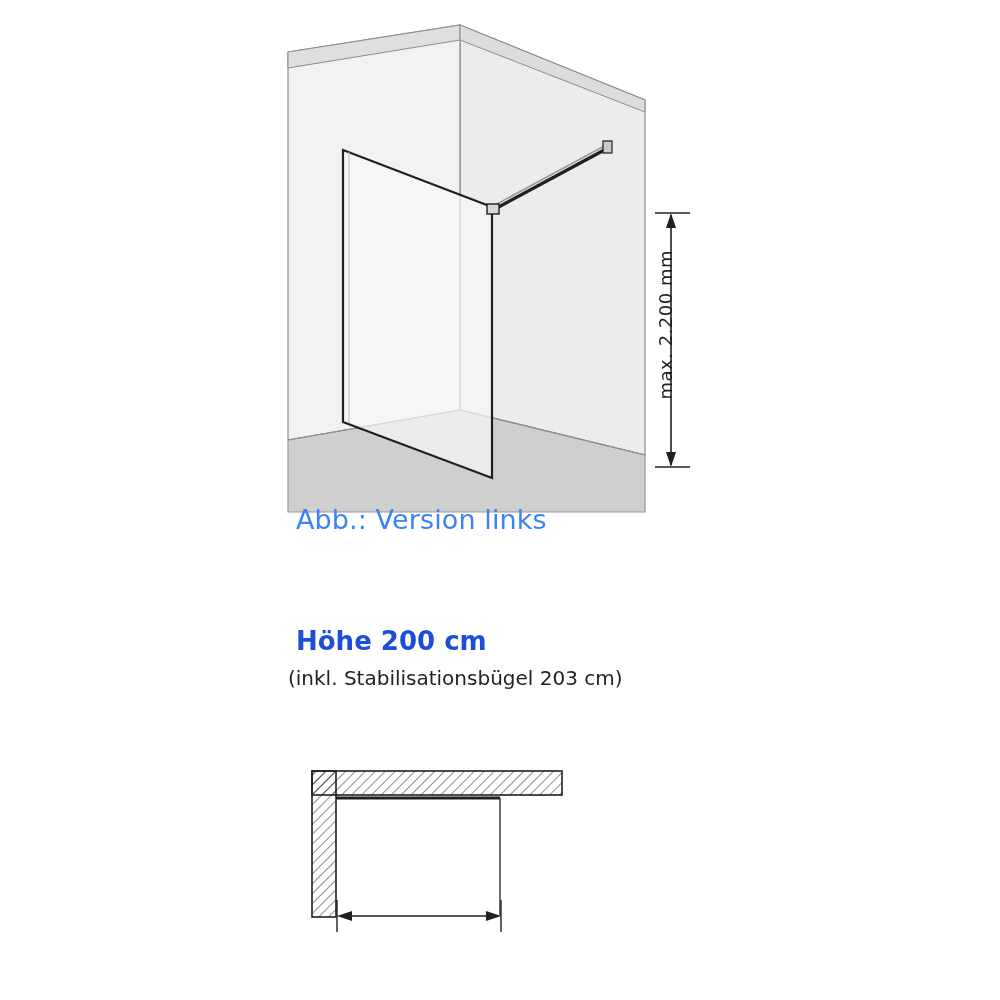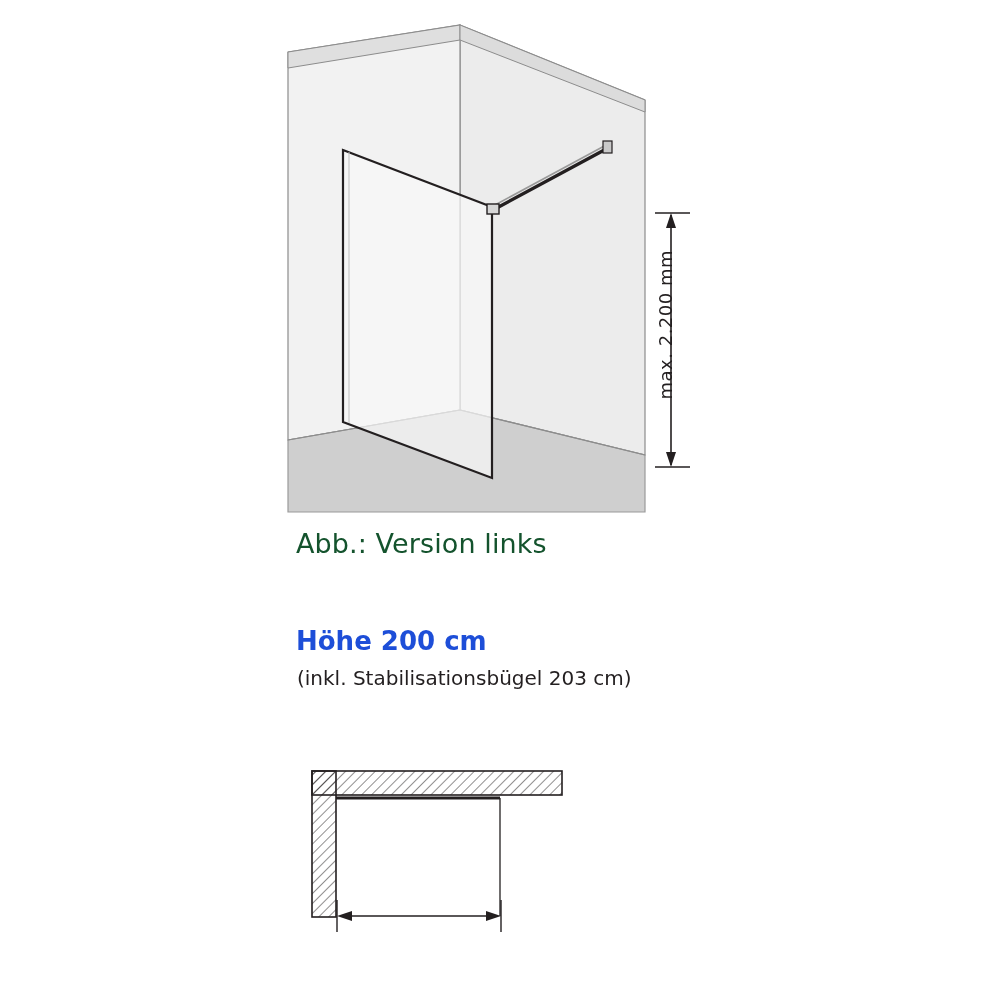--- a/index.html
+++ b/index.html
@@ -25,38 +25,38 @@
     position: absolute;
     left: 0;
     top: 0;
     width: 1000px;
     height: 520px;
   }
 
   .caption-main {
     position: absolute;
     left: 296px;
-    top: 528px;
+    top: 504px;
     font-size: 27px;
     letter-spacing: 0.1px;
-    color: #14532d;
+    color: #3b82f6;
   }
 
   .height-title {
     position: absolute;
     left: 296px;
     top: 626px;
     font-size: 26px;
     font-weight: 700;
     color: #1d4ed8;
   }
 
   .height-sub {
     position: absolute;
-    left: 297px;
+    left: 288px;
     top: 666px;
     font-size: 20px;
     color: #231f20;
   }
 
   .plan-wrap {
     position: absolute;
     left: 0;
     top: 740px;
     width: 1000px;

